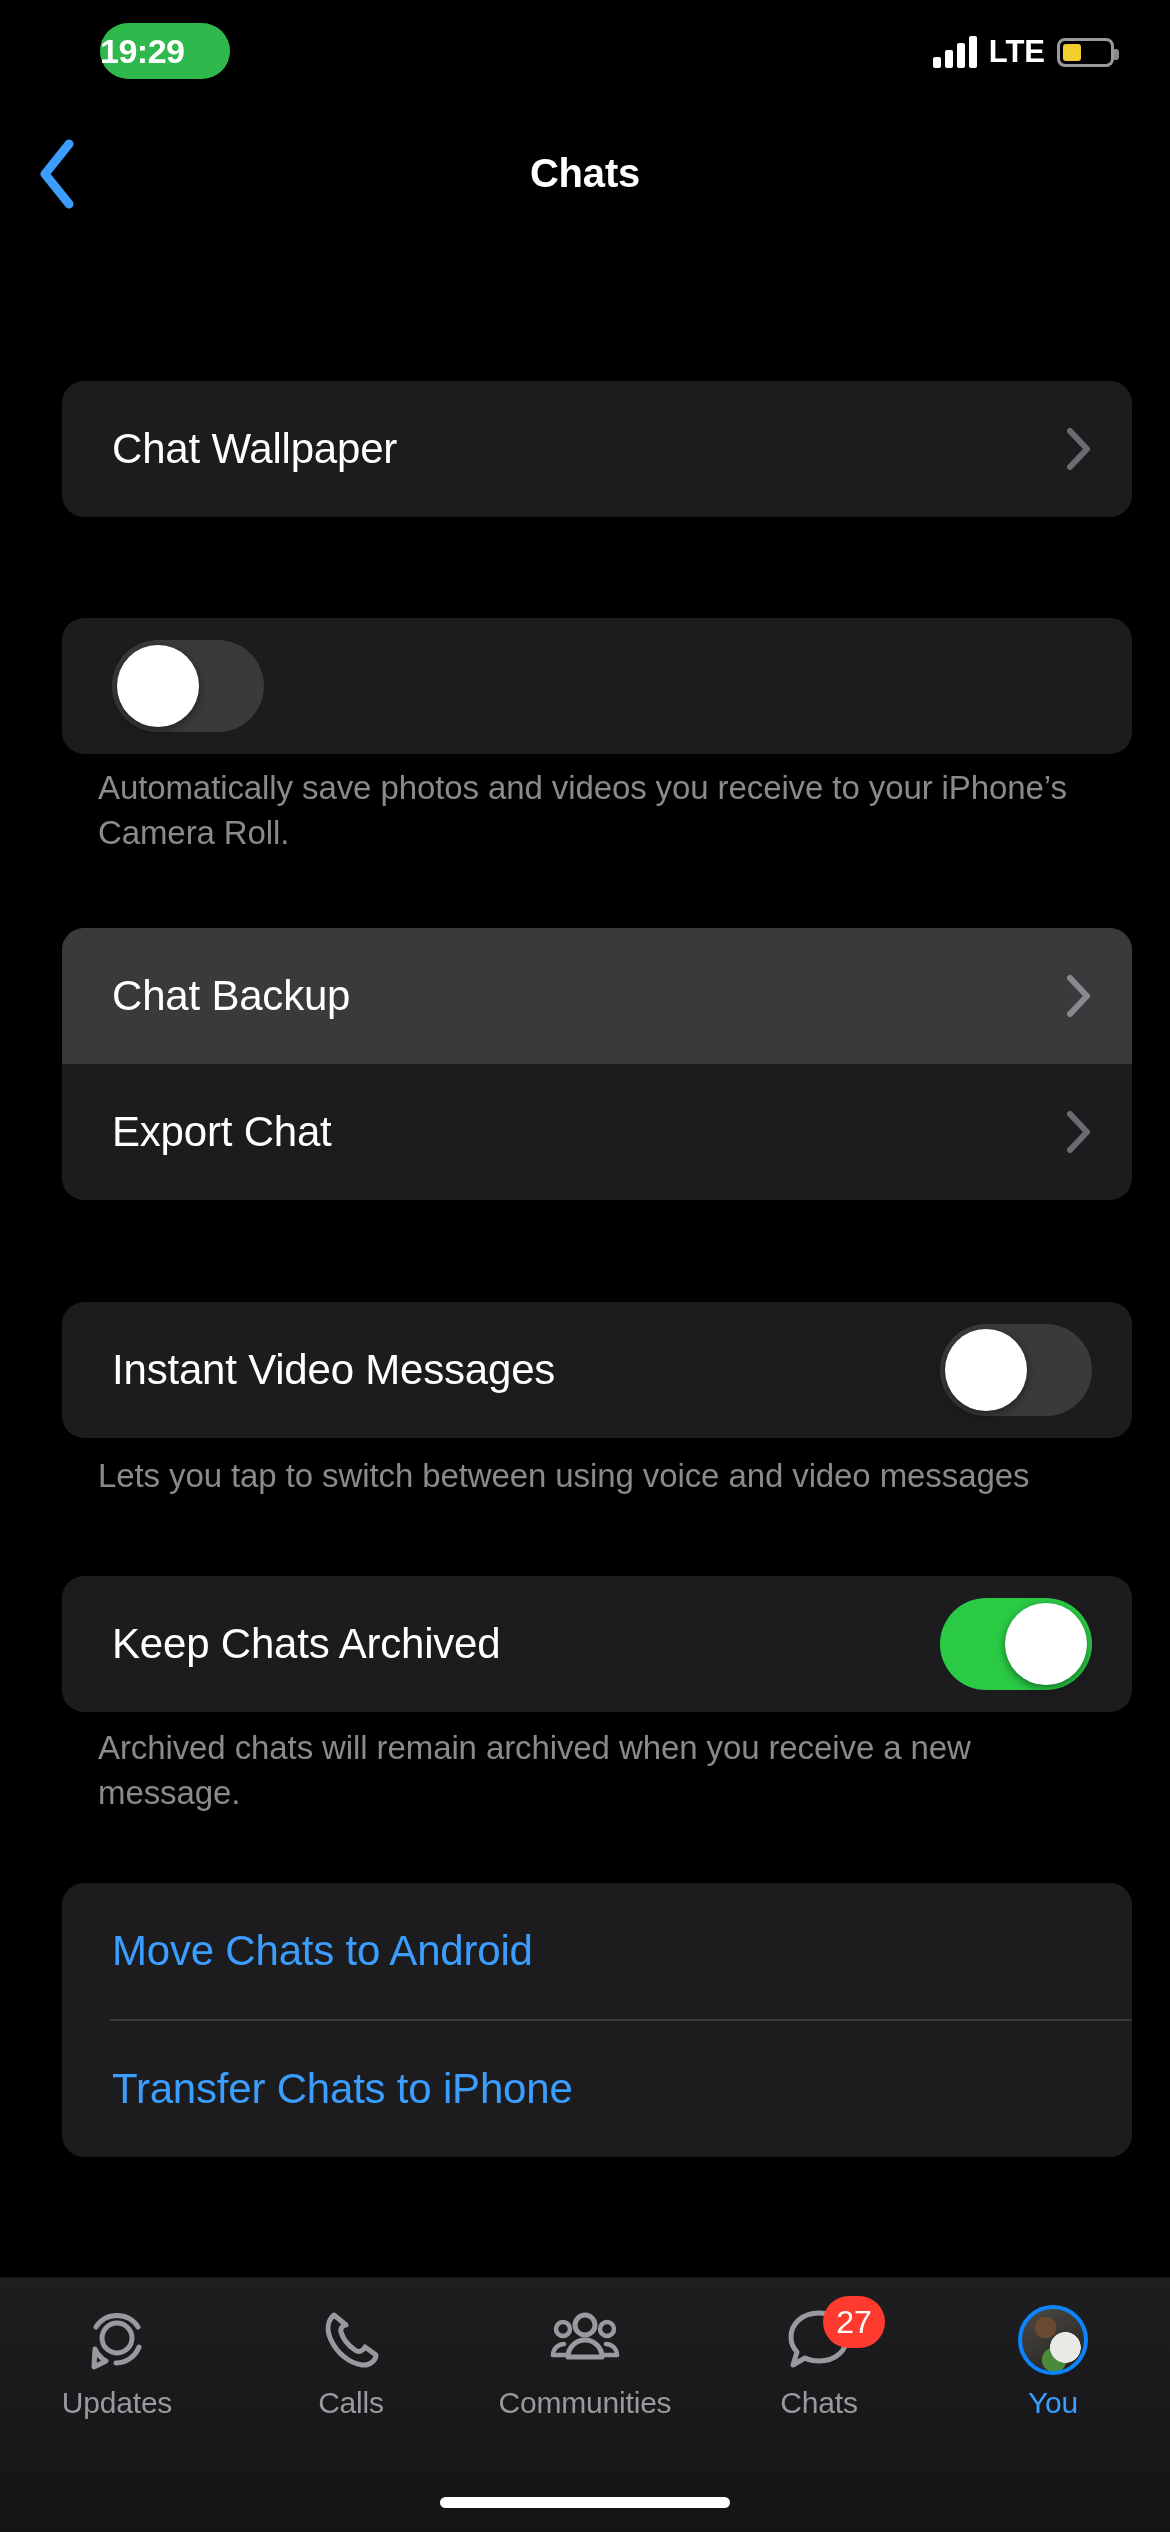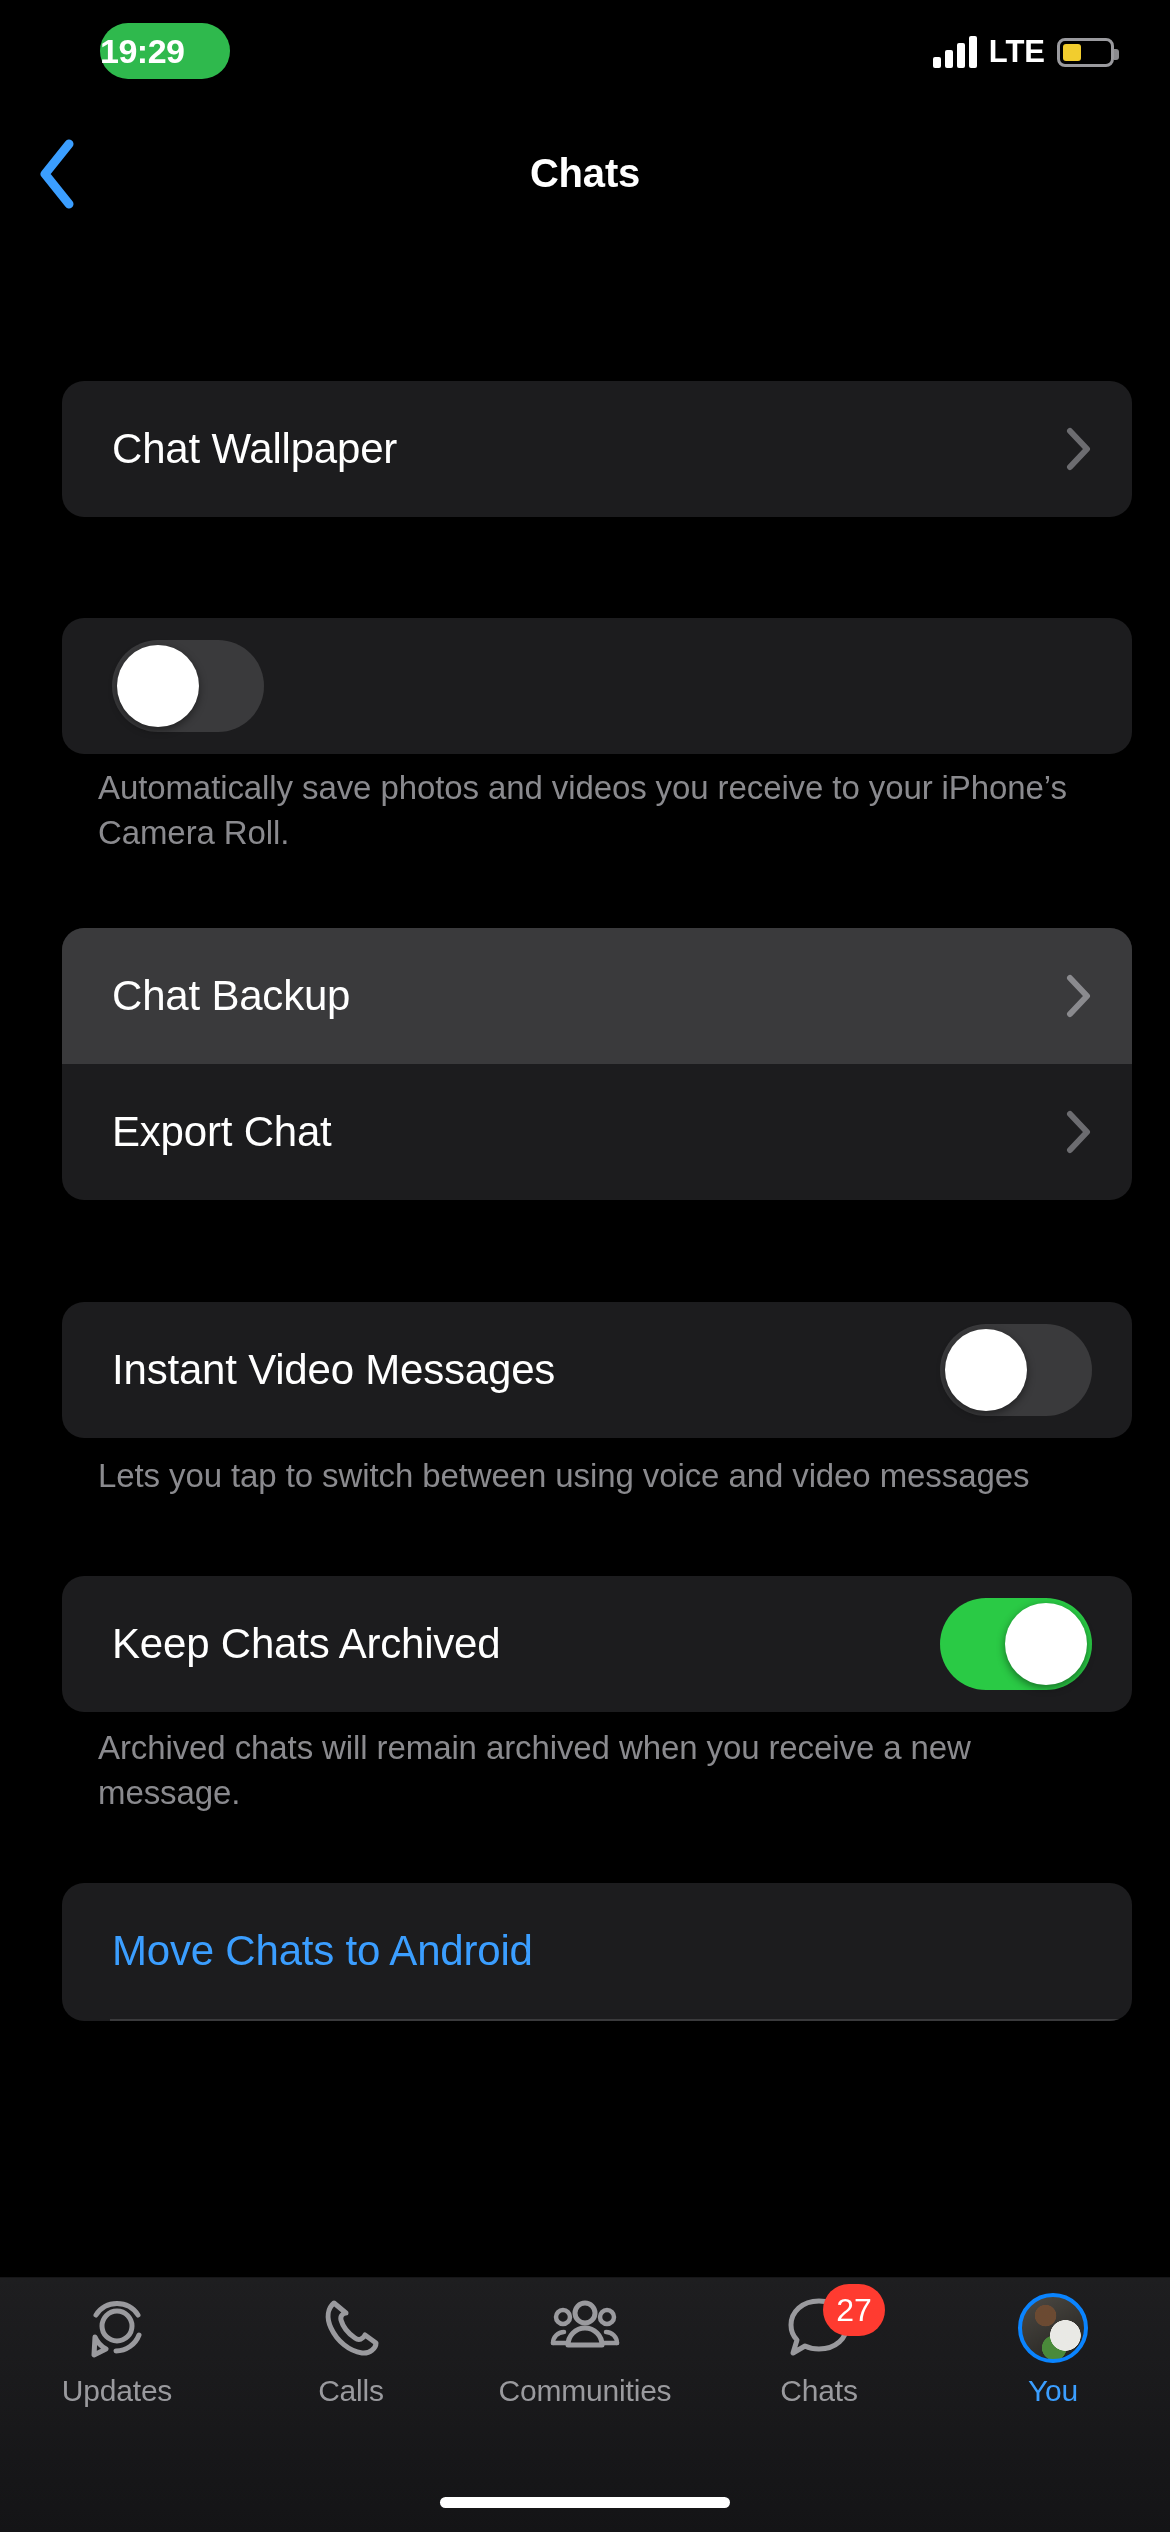--- a/index.html
+++ b/index.html
@@ -138,21 +138,21 @@
   }
   #tab-items {
     position:absolute; top:0; left:0;
     width:1170px; height:190px;
     display:flex;
   }
   .tab {
     flex:1;
     display:flex; flex-direction:column;
     align-items:center; justify-content:flex-start;
-    padding-top:14px;
+    padding-top:26px;
     position:relative;
   }
   .tab-icon {
     width:76px; height:72px;
     display:flex; align-items:center; justify-content:center;
     position:relative;
   }
   .tab-label {
     margin-top:10px;
     color:#9A9A9E; font-size:30px; letter-spacing:-0.2px;
@@ -269,20 +269,23 @@
         </div>
       </div>
     </div>
     <div class="footnote" style="top:1498px;">Archived chats will remain archived when you receive a new message.</div>
 
     <div class="card" style="top:1655px;">
       <div class="row">
         <div class="row-label link">Move Chats to Android</div>
       </div>
       <div class="separator"></div>
+      <div class="row">
+        <div class="row-label link">Transfer Chats to iPhone</div>
+      </div>
     </div>
 
   </div>
 
   <div id="tab-bar">
     <div id="tab-items">
 
       <div class="tab">
         <div class="tab-icon">
           <svg width="70" height="70" viewBox="0 0 70 70">

